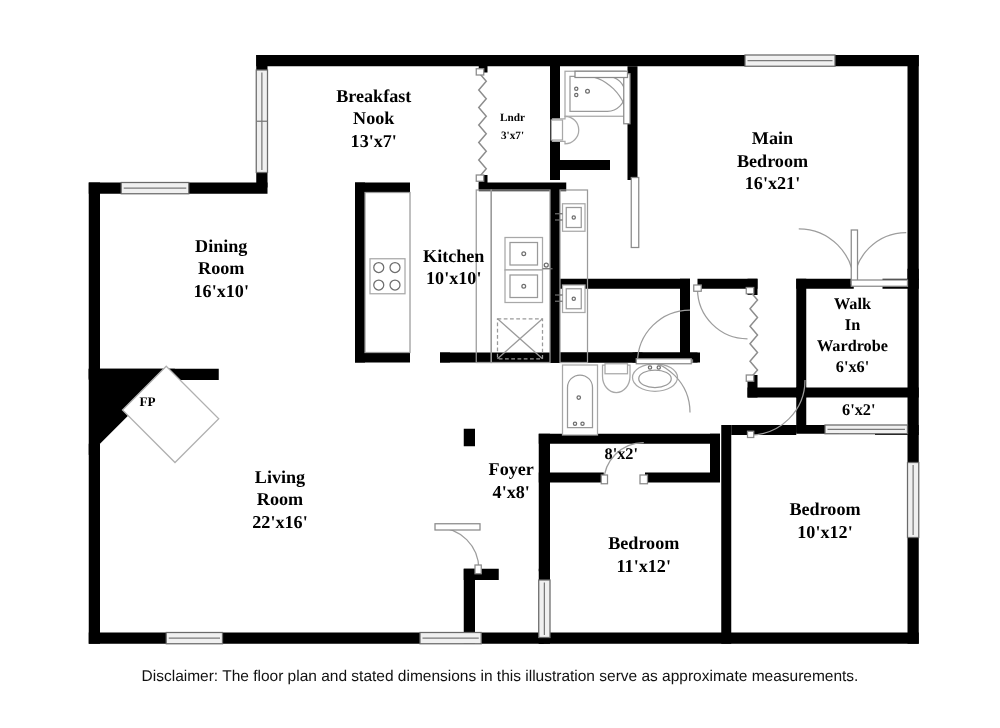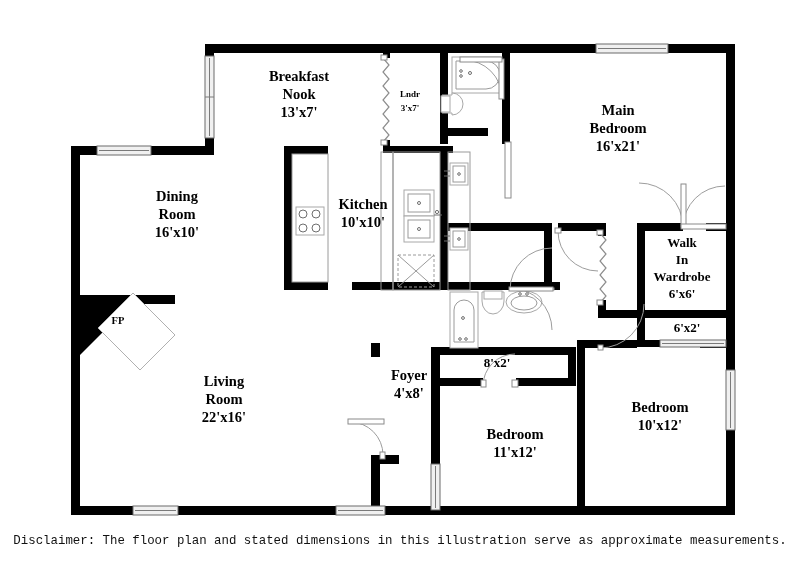--- a/index.html
+++ b/index.html
@@ -47,21 +47,21 @@
   .rl-md { font-size: 13px; }
   .rl-sm { font-size: 10.5px; }
   .rl-xs { font-size: 9px; }
 
   .disclaimer {
     position: absolute;
     left: 0;
     top: 533px;
     width: 800px;
     text-align: center;
-    font-family: Liberation Mono, monospace;
+    font-family: Liberation Sans, sans-serif;
     font-size: 12.4px;
     line-height: 16.5px;
     color: #111111;
   }
   .disclaimer div { white-space: nowrap; }
 </style>
 </head>
 <body>
 
 <div id="plan-root">

